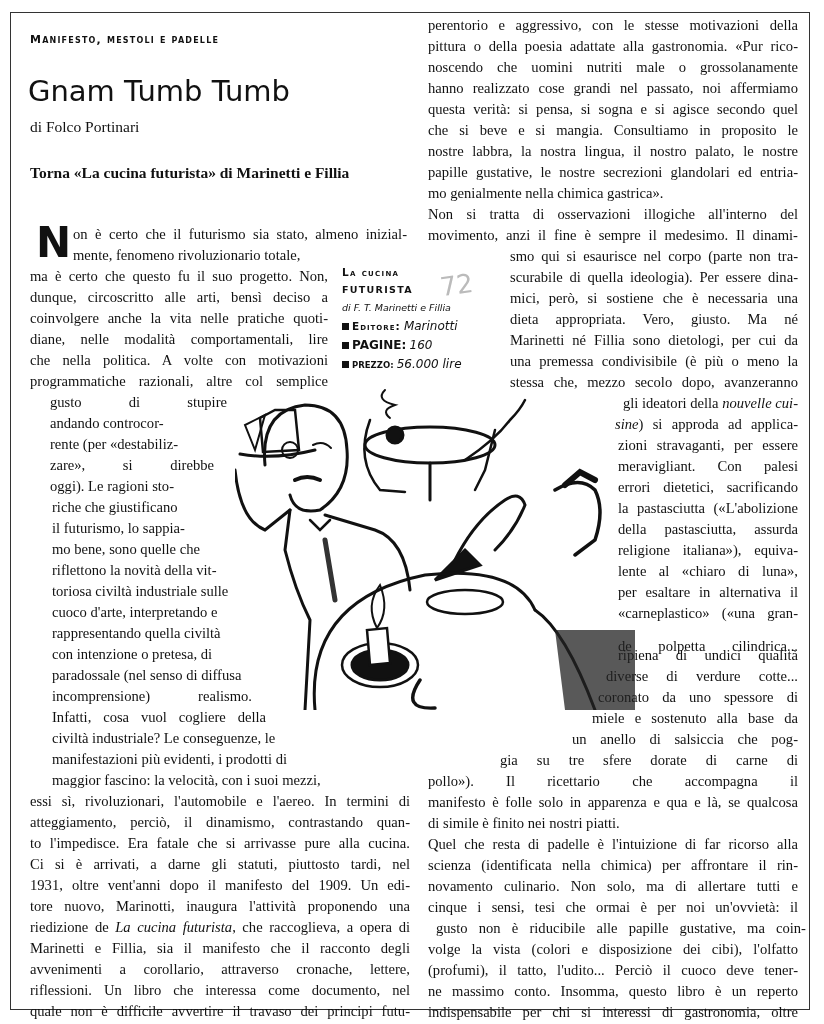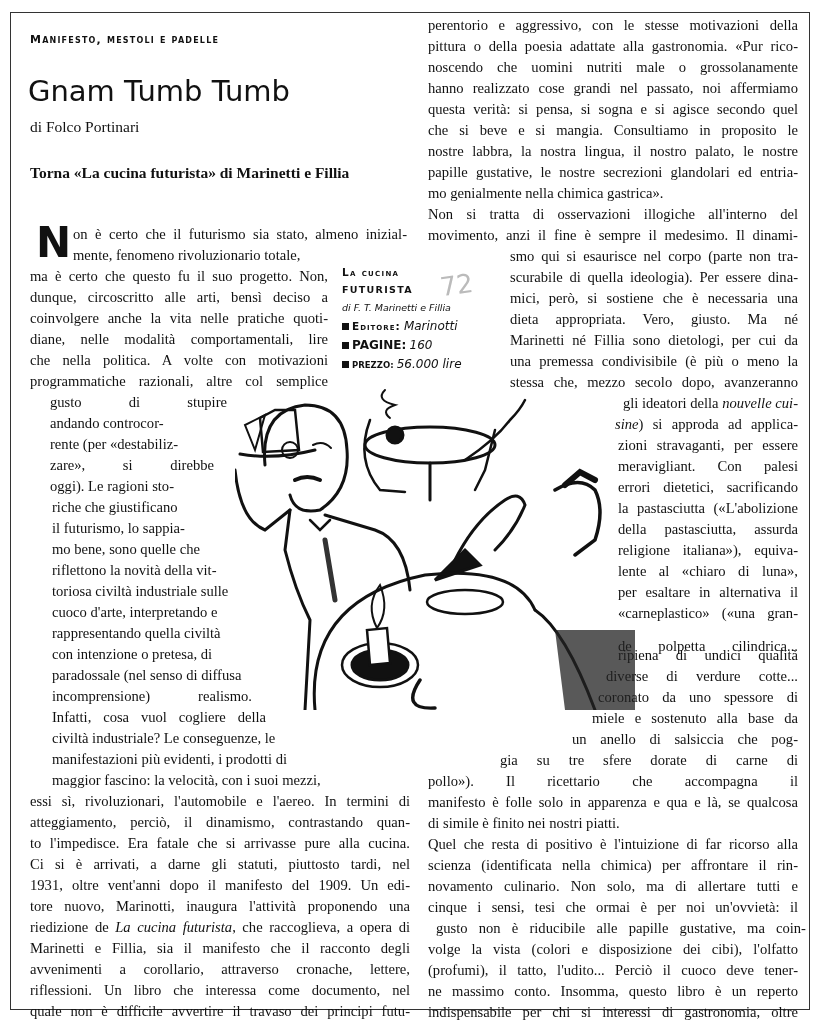--- a/index.html
+++ b/index.html
@@ -115,21 +115,21 @@
     <div class="line serif j" style="left: 618px; top: 624px; width: 180px; margin-top: 12px;">de polpetta cilindrica...</div>
     <div class="line serif j" style="left: 618px; top: 645px; width: 180px;">ripiena di undici qualità</div>
     <div class="line serif j" style="left: 606px; top: 666px; width: 192px;">diverse di verdure cotte...</div>
     <div class="line serif j" style="left: 598px; top: 687px; width: 200px;">coronato da uno spessore di</div>
     <div class="line serif j" style="left: 592px; top: 708px; width: 206px;">miele e sostenuto alla base da</div>
     <div class="line serif j" style="left: 572px; top: 729px; width: 226px;">un anello di salsiccia che pog-</div>
     <div class="line serif j" style="left: 500px; top: 750px; width: 298px;">gia su tre sfere dorate di carne di</div>
     <div class="line serif j" style="left: 428px; top: 771px; width: 370px;">pollo»). Il ricettario che accompagna il</div>
     <div class="line serif j" style="left: 428px; top: 792px; width: 370px;">manifesto è folle solo in apparenza e qua e là, se qualcosa</div>
     <div class="line serif" style="left: 428px; top: 813px; width: 370px;">di simile è finito nei nostri piatti.</div>
-    <div class="line serif j" style="left: 428px; top: 834px; width: 370px;">Quel che resta di positivo è l'intuizione di far ricorso alla</div>
+    <div class="line serif j" style="left: 428px; top: 834px; width: 370px;">Quel che resta di padelle è l'intuizione di far ricorso alla</div>
     <div class="line serif j" style="left: 428px; top: 855px; width: 370px;">scienza (identificata nella chimica) per affrontare il rin-</div>
     <div class="line serif j" style="left: 428px; top: 876px; width: 370px;">novamento culinario. Non solo, ma di allertare tutti e</div>
     <div class="line serif j" style="left: 428px; top: 897px; width: 370px;">cinque i sensi, tesi che ormai è per noi un'ovvietà: il</div>
     <div class="line serif j" style="left: 436px; top: 918px; width: 370px;">gusto non è riducibile alle papille gustative, ma coin-</div>
     <div class="line serif j" style="left: 428px; top: 939px; width: 370px;">volge la vista (colori e disposizione dei cibi), l'olfatto</div>
     <div class="line serif j" style="left: 428px; top: 960px; width: 370px;">(profumi), il tatto, l'udito... Perciò il cuoco deve tener-</div>
     <div class="line serif j" style="left: 428px; top: 981px; width: 370px;">ne massimo conto. Insomma, questo libro è un reperto</div>
     <div class="line serif j" style="left: 428px; top: 1002px; width: 370px;">indispensabile per chi si interessi di gastronomia, oltre</div>
     <div class="line serif" style="left: 428px; top: 1023px; width: 370px;">che del fenomeno futurista in generale.</div>
   </div>

